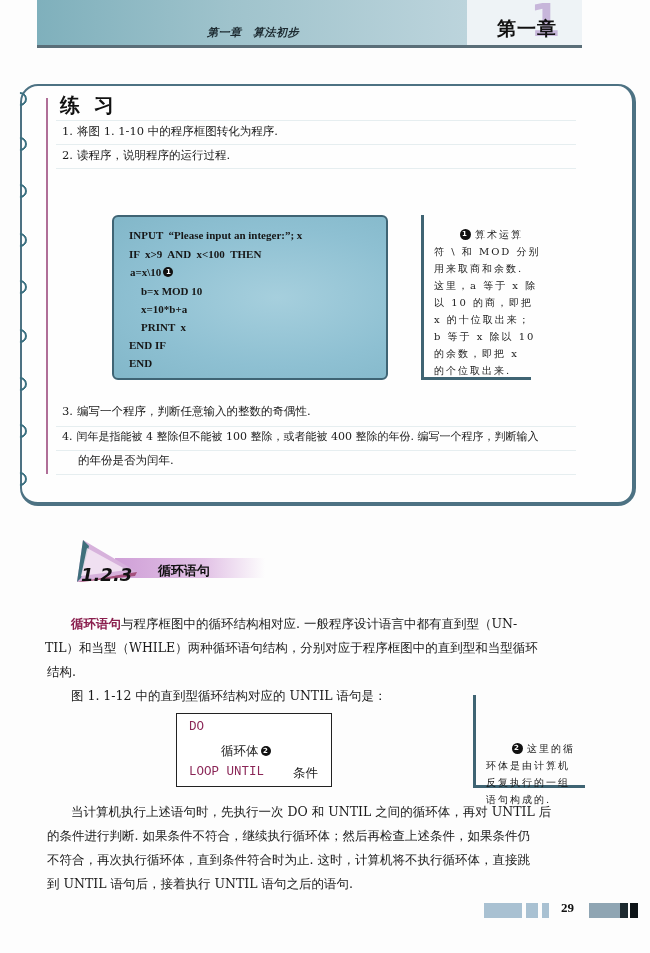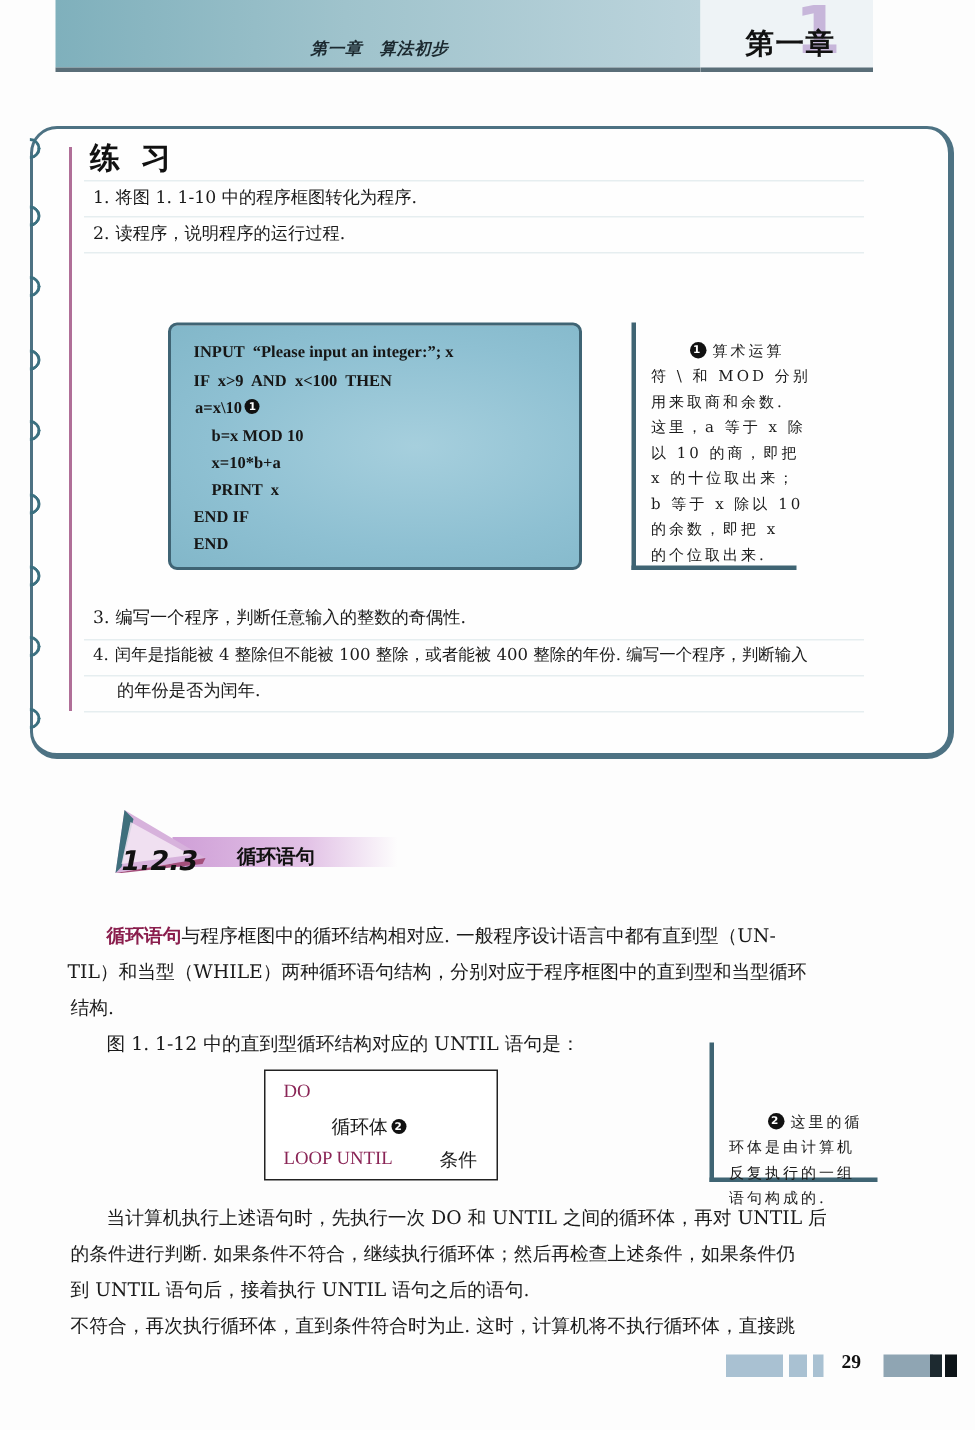--- a/index.html
+++ b/index.html
@@ -123,21 +123,21 @@
     }
     .para .hl { color: #8a1e4d; font-weight: bold; }
     .pline { white-space: nowrap; }
 
     
     .until-box {
       position: absolute; left: 176px; top: 713px; width: 156px; height: 74px;
       border: 1.5px solid #222; background: #fff;
     }
     .until-line { position: absolute; font-size: 12.5px; white-space: nowrap; }
-    .kw { color: #8a2556; font-family: Liberation Serif, serif; }
+    .kw { color: #8a2556; font-family: Liberation Mono, monospace; }
 
     
     .footer-bar { position: absolute; top: 903px; height: 15px; background: #a9c1d2; }
     .page-num {
       position: absolute; left: 561px; top: 900px;
       font-family: "Liberation Serif", "DejaVu Serif", serif; font-size: 13px; color: #111; font-weight: bold;
     }
   </style>
 </head>
 <body>
@@ -240,22 +240,22 @@
 <div class="side-note-text" style="left:486px; top:740px;">
   <div style="padding-left:24px;"><span class="circ-num" style="margin-right:4px; width:11px; height:11px; line-height:11px;">2</span><span>这里的循</span></div>
   <div>环体是由计算机</div>
   <div>反复执行的一组</div>
   <div>语句构成的.</div>
 </div>
 
 <div class="para" style="top:800px;">
   <div class="pline" style="padding-left:24px;">当计算机执行上述语句时，先执行一次 DO 和 UNTIL 之间的循环体，再对 UNTIL 后</div>
   <div class="pline">的条件进行判断. 如果条件不符合，继续执行循环体；然后再检查上述条件，如果条件仍</div>
+  <div class="pline">不符合，再次执行循环体，直到条件符合时为止. 这时，计算机将不执行循环体，直接跳</div>
   <div class="pline">到 UNTIL 语句后，接着执行 UNTIL 语句之后的语句.</div>
-  <div class="pline">不符合，再次执行循环体，直到条件符合时为止. 这时，计算机将不执行循环体，直接跳</div>
 </div>
 
 <div class="footer-bar" style="left:484px; width:38px;"></div>
 <div class="footer-bar" style="left:526px; width:12px;"></div>
 <div class="footer-bar" style="left:542px; width:7px;"></div>
 <div class="page-num">29</div>
 <div class="footer-bar" style="left:589px; width:33px; background:#8fa5b3;"></div>
 <div class="footer-bar" style="left:620px; width:8px; background:#1d2a30;"></div>
 <div class="footer-bar" style="left:630px; width:8px; background:#0d1418;"></div>
 

